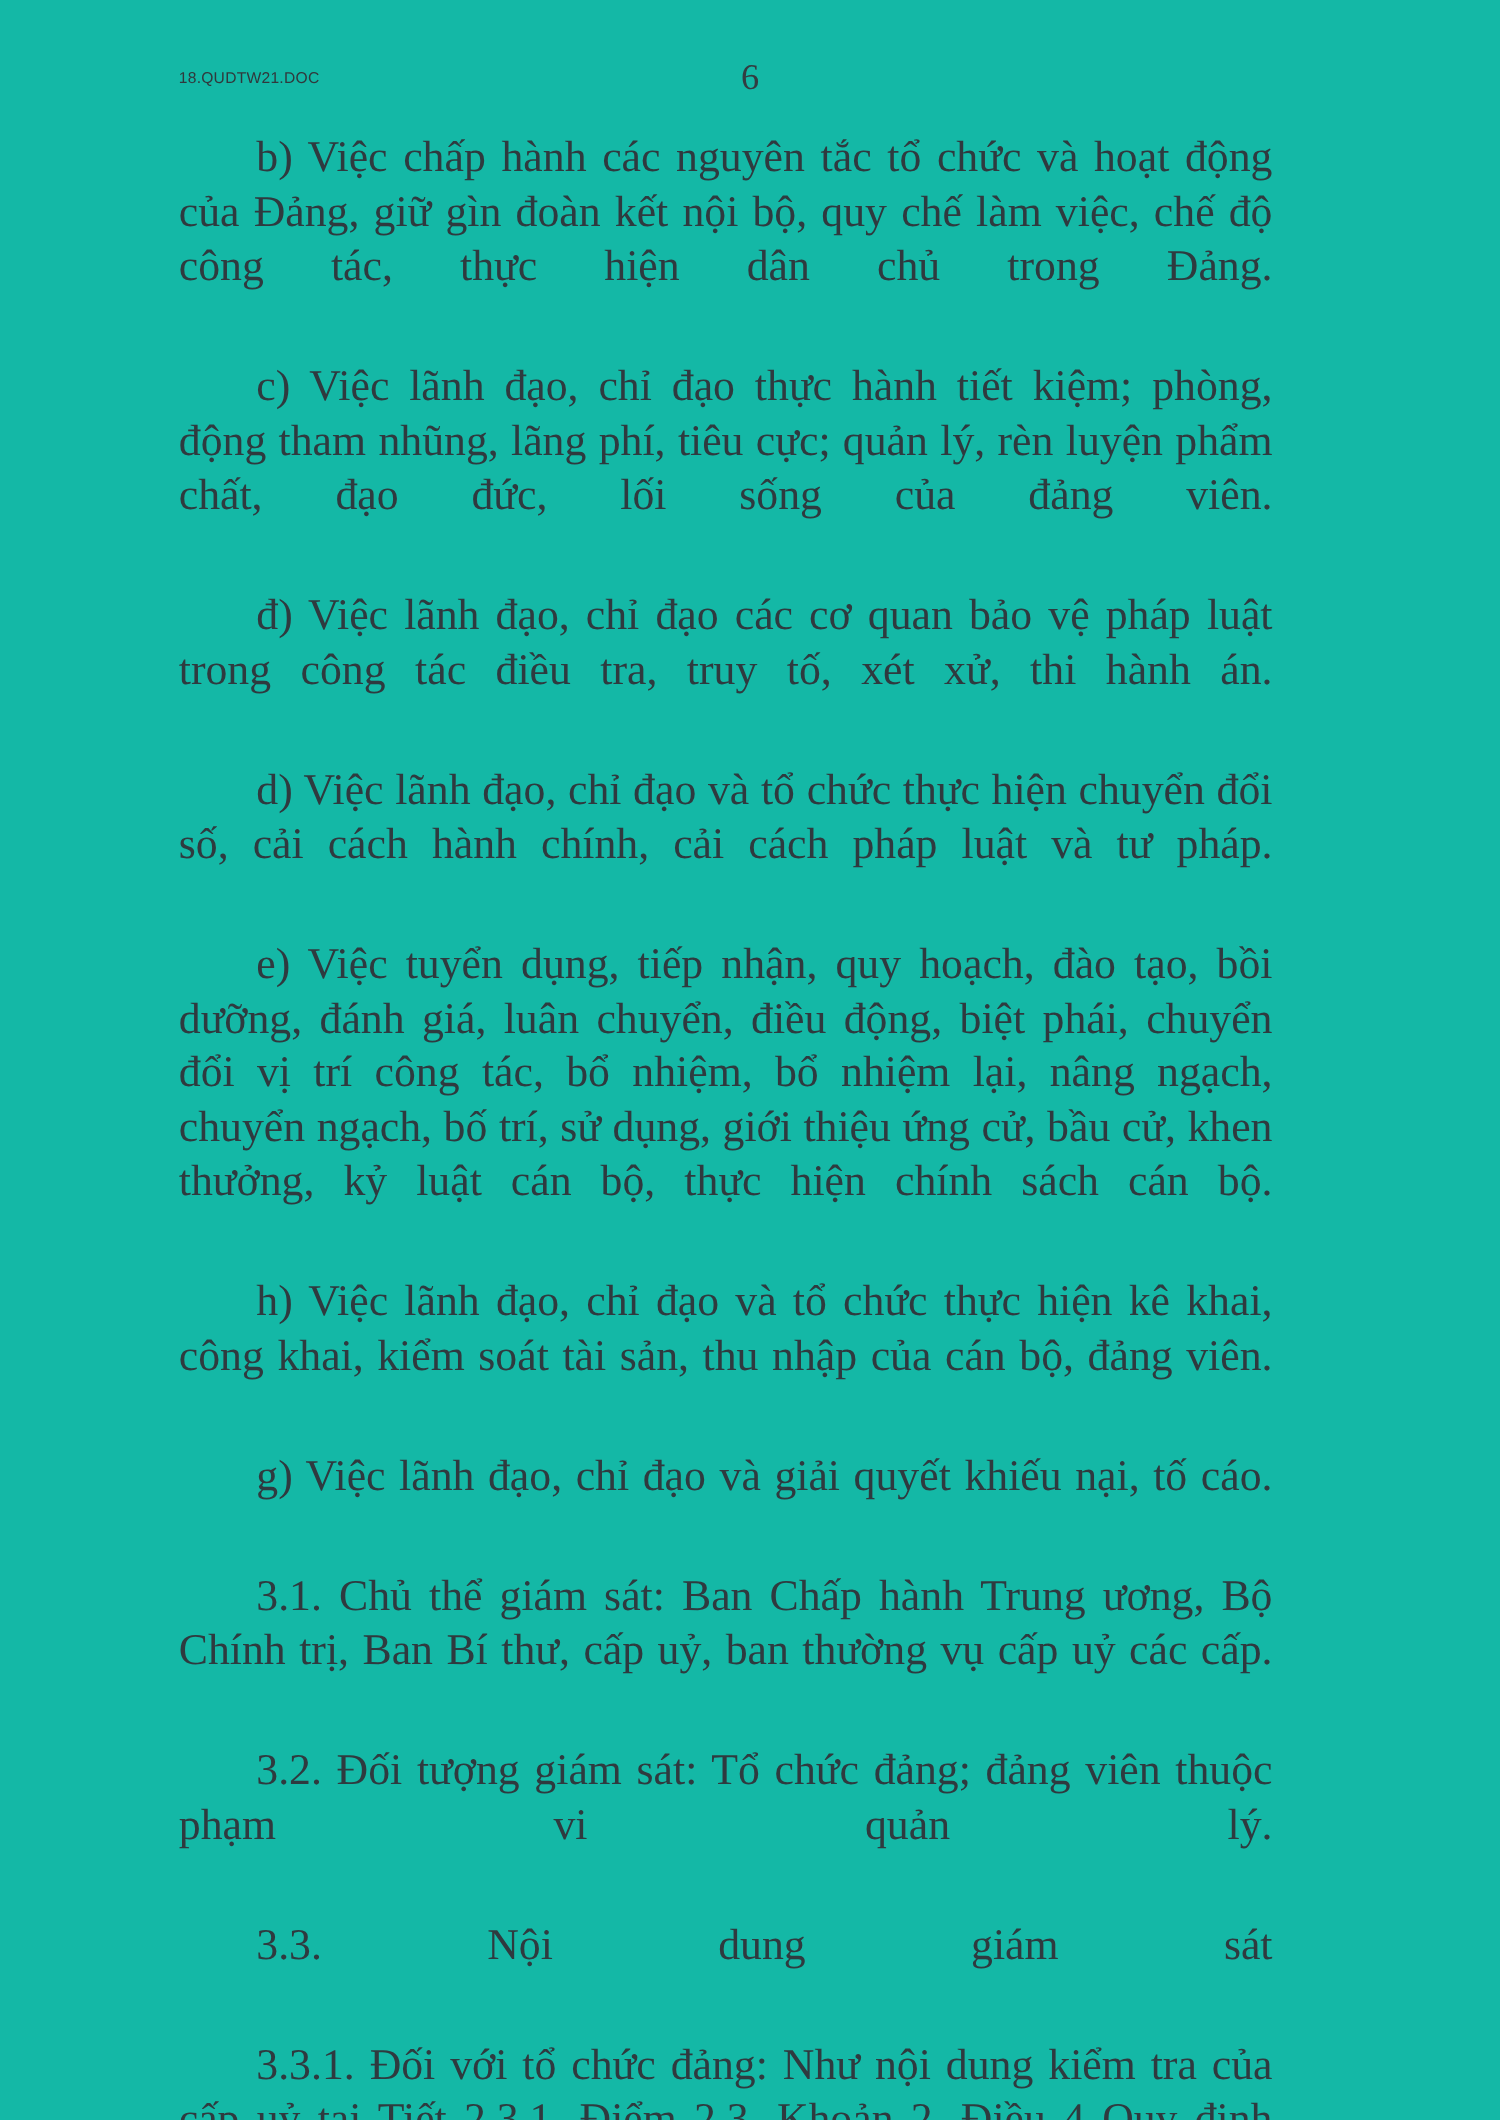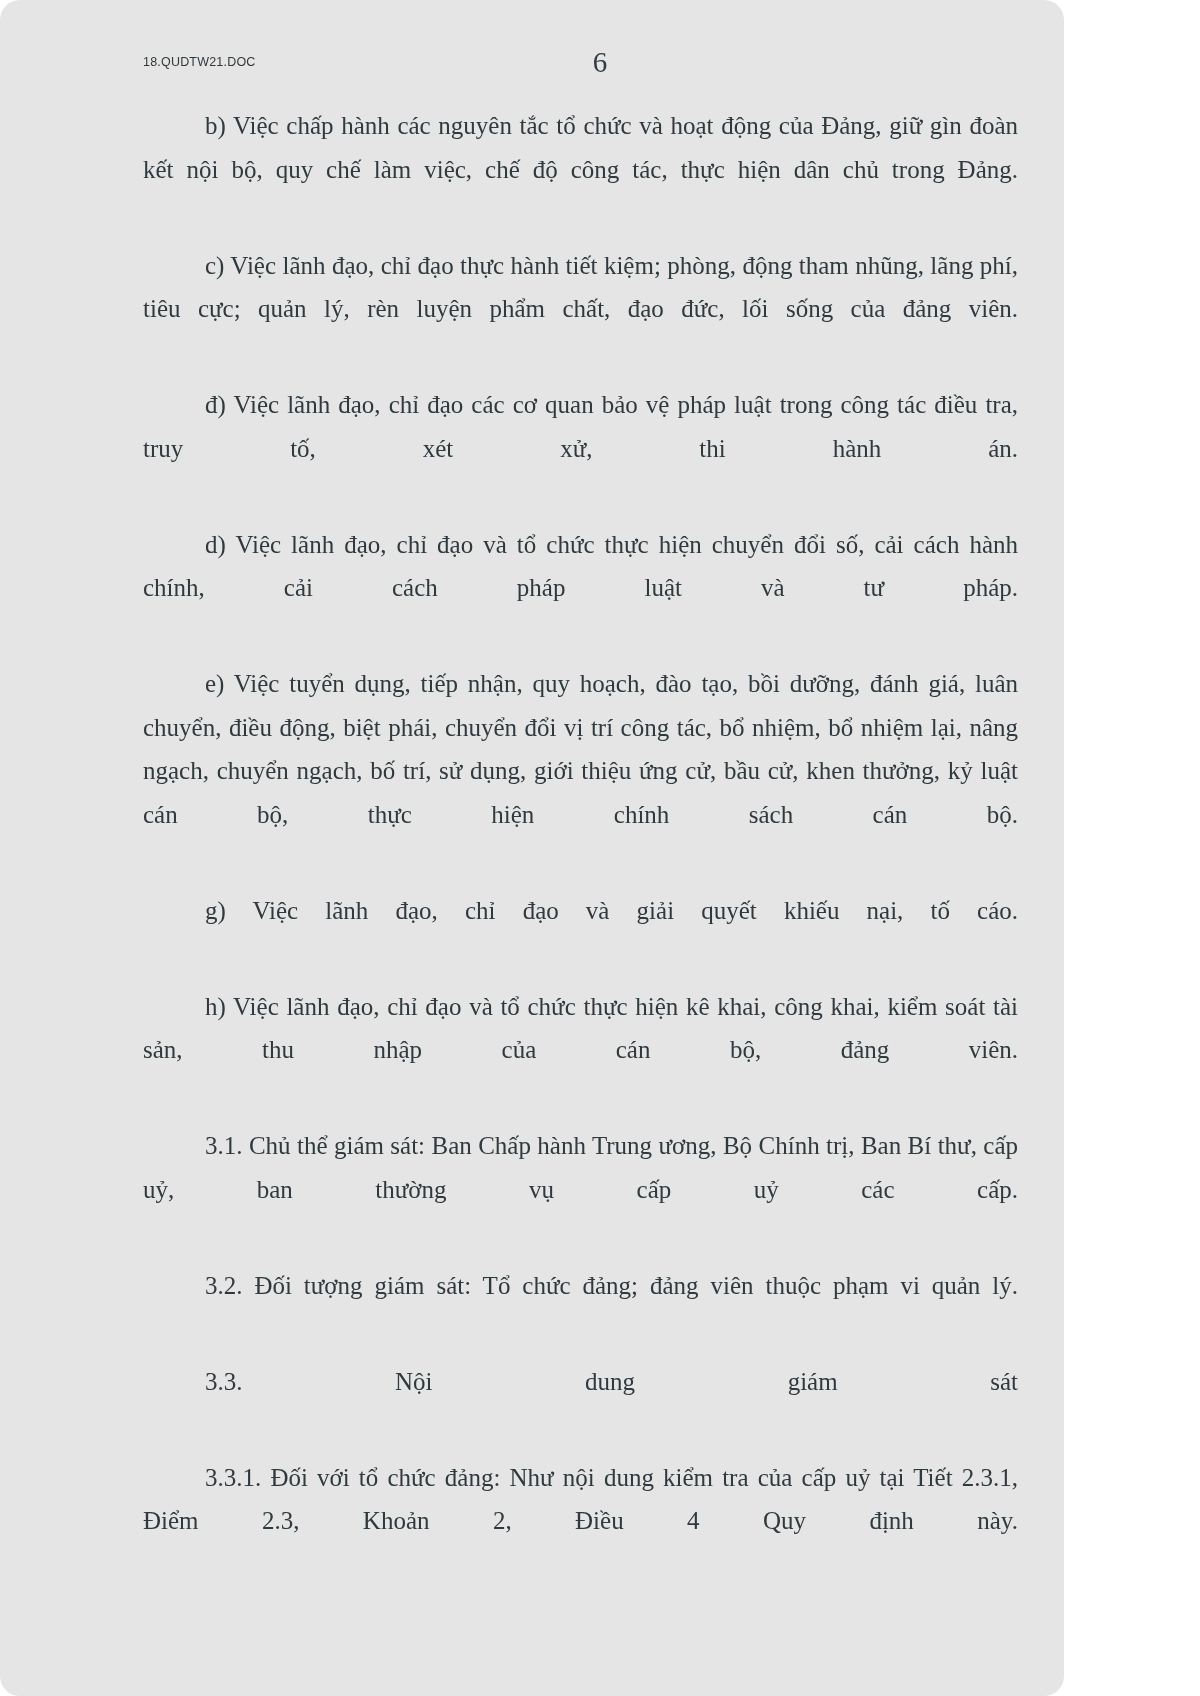--- a/index.html
+++ b/index.html
@@ -7,26 +7,25 @@
     margin: 0;
     padding: 0;
     background: #ffffff;
   }
   body {
     font-family: "Liberation Serif", "DejaVu Serif", serif;
     color: #2f3a3f;
   }
   .page {
     position: relative;
-    width: 1064px;
+    width: 1200px;
     height: 1696px;
-    background: #e5e5e5;
+    background: #14b8a6;
     box-sizing: border-box;
     overflow: hidden;
-    border-radius: 20px;
   }
   
   .page-header {
     position: absolute;
     top: 48px;
     left: 0;
     width: 1200px;
     height: 30px;
   }
   .doc-code {
@@ -52,21 +51,21 @@
   
   .doc-body {
     position: absolute;
     top: 104px;
     left: 143px;
     width: 876px;
   }
   p.para {
     margin: 0 1px 0 0;
     padding: 0;
-    font-size: 25px;
+    font-size: 35px;
     line-height: 43.5px;
     text-align: justify;
     text-justify: inter-word;
     text-indent: 62px;
     color: #2f3a3f;
     -webkit-font-smoothing: antialiased;
   }
   p.para + p.para {
     margin-top: 9px;
   }
@@ -86,22 +85,22 @@
     <div class="doc-code">18.QUDTW21.DOC</div>
     <div class="page-number">6</div>
   </div>
 
   <div class="doc-body">
     <p class="para">b) Việc chấp hành các nguyên tắc tổ chức và hoạt động của Đảng, giữ gìn đoàn kết nội bộ, quy chế làm việc, chế độ công tác, thực hiện dân chủ trong Đảng.</p>
     <p class="para">c) Việc lãnh đạo, chỉ đạo thực hành tiết kiệm; phòng, động tham nhũng, lãng phí, tiêu cực; quản lý, rèn luyện phẩm chất, đạo đức, lối sống của đảng viên.</p>
     <p class="para">đ) Việc lãnh đạo, chỉ đạo các cơ quan bảo vệ pháp luật trong công tác điều tra, truy tố, xét xử, thi hành án.</p>
     <p class="para">d) Việc lãnh đạo, chỉ đạo và tổ chức thực hiện chuyển đổi số, cải cách hành chính, cải cách pháp luật và tư pháp.</p>
     <p class="para">e) Việc tuyển dụng, tiếp nhận, quy hoạch, đào tạo, bồi dưỡng, đánh giá, luân chuyển, điều động, biệt phái, chuyển đổi vị trí công tác, bổ nhiệm, bổ nhiệm lại, nâng ngạch, chuyển ngạch, bố trí, sử dụng, giới thiệu ứng cử, bầu cử, khen thưởng, kỷ luật cán bộ, thực hiện chính sách cán bộ.</p>
+    <p class="para">h) Việc lãnh đạo, chỉ đạo và tổ chức thực hiện kê khai, công khai, kiểm soát tài sản, thu nhập của cán bộ, đảng viên.</p>
     <p class="para">g) Việc lãnh đạo, chỉ đạo và giải quyết khiếu nại, tố cáo.</p>
-    <p class="para">h) Việc lãnh đạo, chỉ đạo và tổ chức thực hiện kê khai, công khai, kiểm soát tài sản, thu nhập của cán bộ, đảng viên.</p>
     <p class="para">3.1. Chủ thể giám sát: Ban Chấp hành Trung ương, Bộ Chính trị, Ban Bí thư, cấp uỷ, ban thường vụ cấp uỷ các cấp.</p>
     <p class="para">3.2. Đối tượng giám sát: Tổ chức đảng; đảng viên thuộc phạm vi quản lý.</p>
     <p class="para">3.3. Nội dung giám sát</p>
     <p class="para">3.3.1. Đối với tổ chức đảng: Như nội dung kiểm tra của cấp uỷ tại Tiết 2.3.1, Điểm 2.3, Khoản 2, Điều 4 Quy định này.</p>
 
   </div>
 
 </div>
 
 </body></html>

